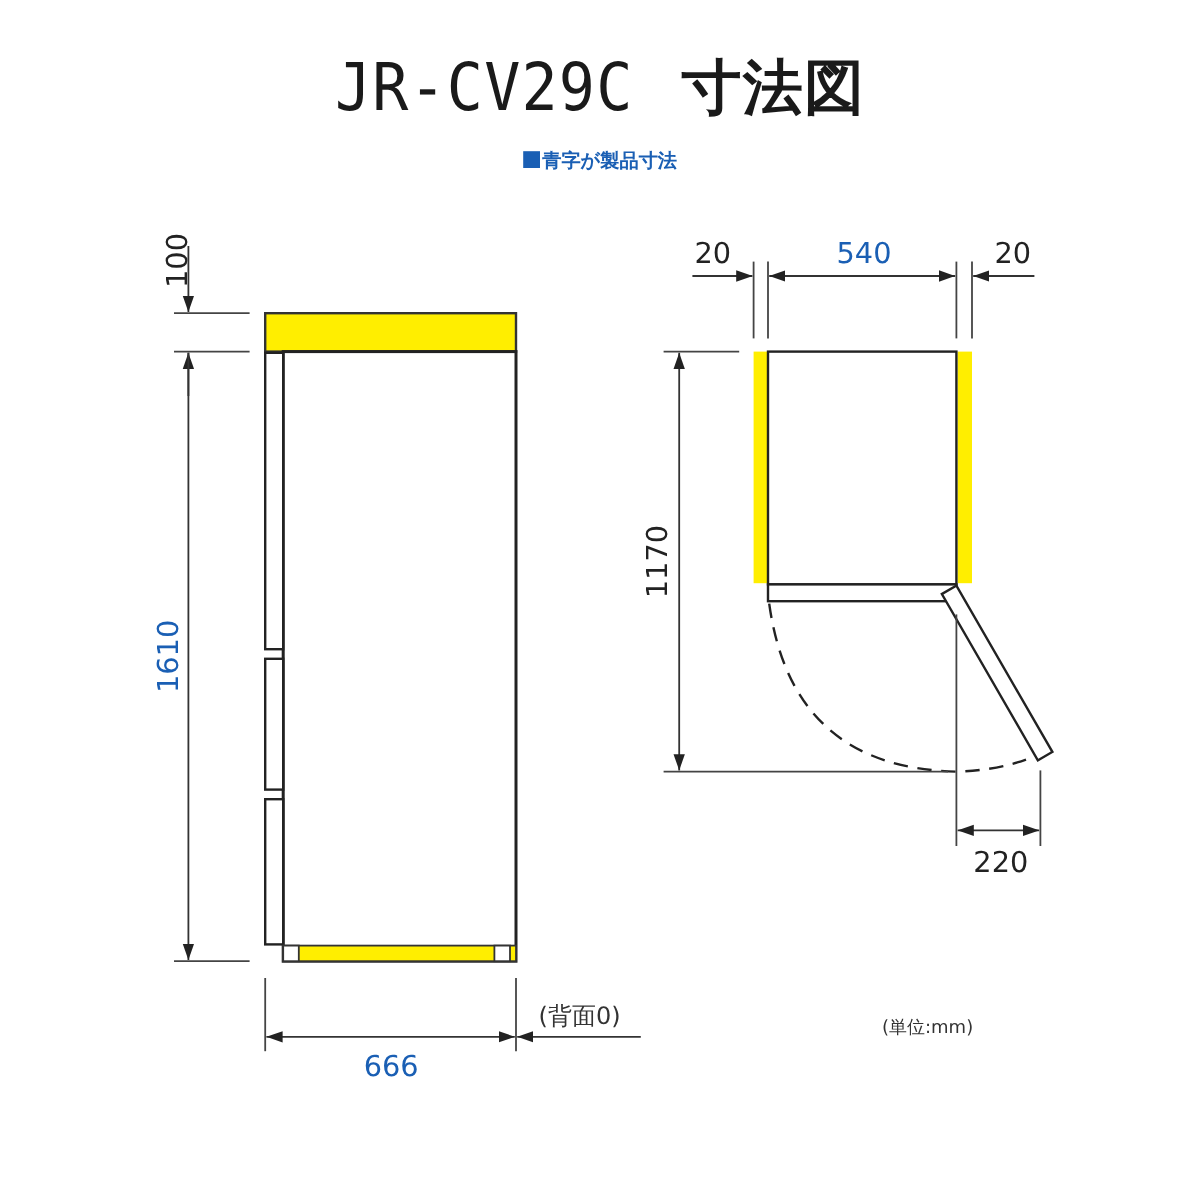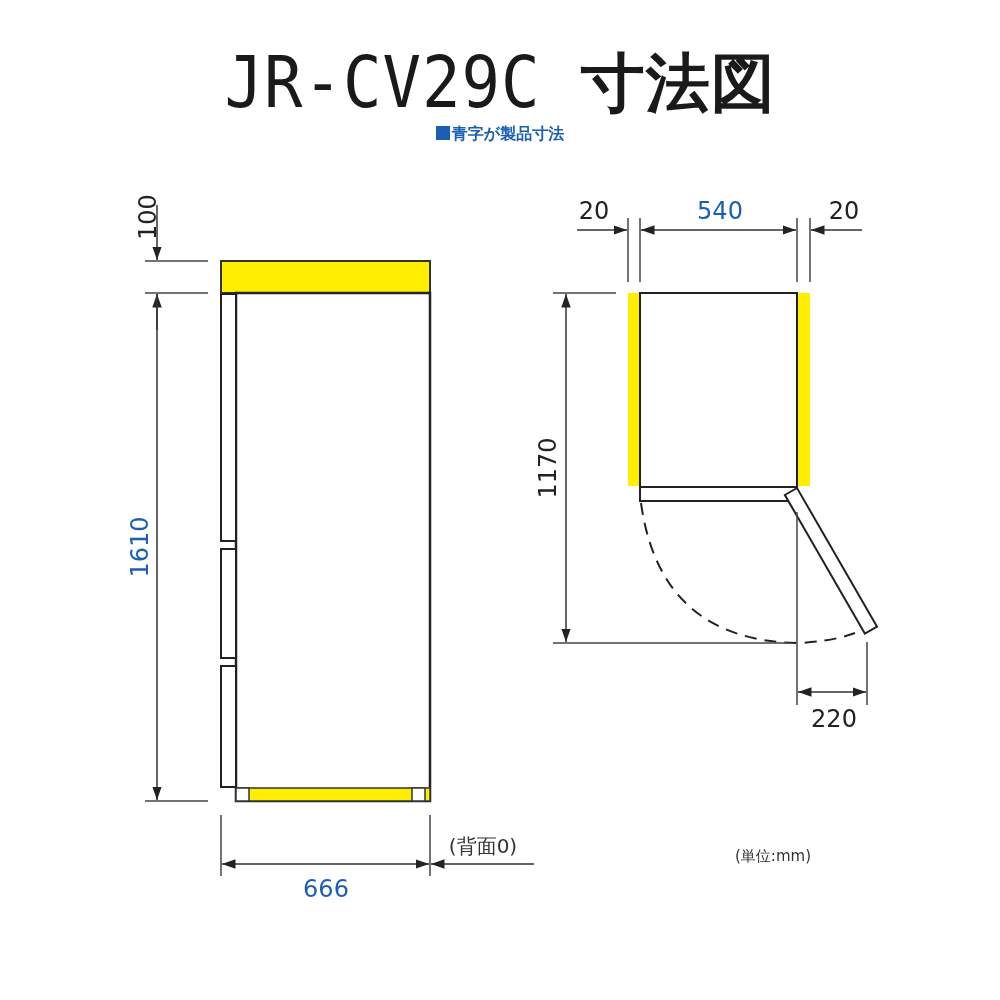--- a/index.html
+++ b/index.html
@@ -1,19 +1,19 @@
 <!DOCTYPE html>
 <html><head>
 <meta charset="utf-8">
 <style>
   html, body { margin: 0; padding: 0; background: #ffffff; }
   body { width: 1000px; height: 1000px; position: relative; overflow: hidden; font-family: "DejaVu Sans", sans-serif; }
   #title {
     position: absolute; top: 40px; left: 0; width: 1000px; text-align: center;
-    font-family: "DejaVu Sans", sans-serif; font-size: 64px; color: #1a1a1a; letter-spacing: 1px;
+    font-family: "DejaVu Sans", sans-serif; font-size: 50px; color: #1a1a1a; letter-spacing: 1px;
   }
   #title .model { font-family: "DejaVu Sans Mono", monospace; font-weight: normal; transform: scaleY(1.1); display: inline-block; }
   #title .gap { display: inline-block; width: 40px; }
   #title .jp { font-weight: bold; }
   #legend {
     position: absolute; top: 124px; left: 0; width: 1000px; text-align: center;
     font-size: 16px; color: #1a5fb4; font-weight: bold;
   }
   #legend .sq { display: inline-block; width: 14px; height: 14px; background: #1a5fb4; vertical-align: -1px; margin-right: 2px; }
   svg { position: absolute; left: 0; top: 0; }

